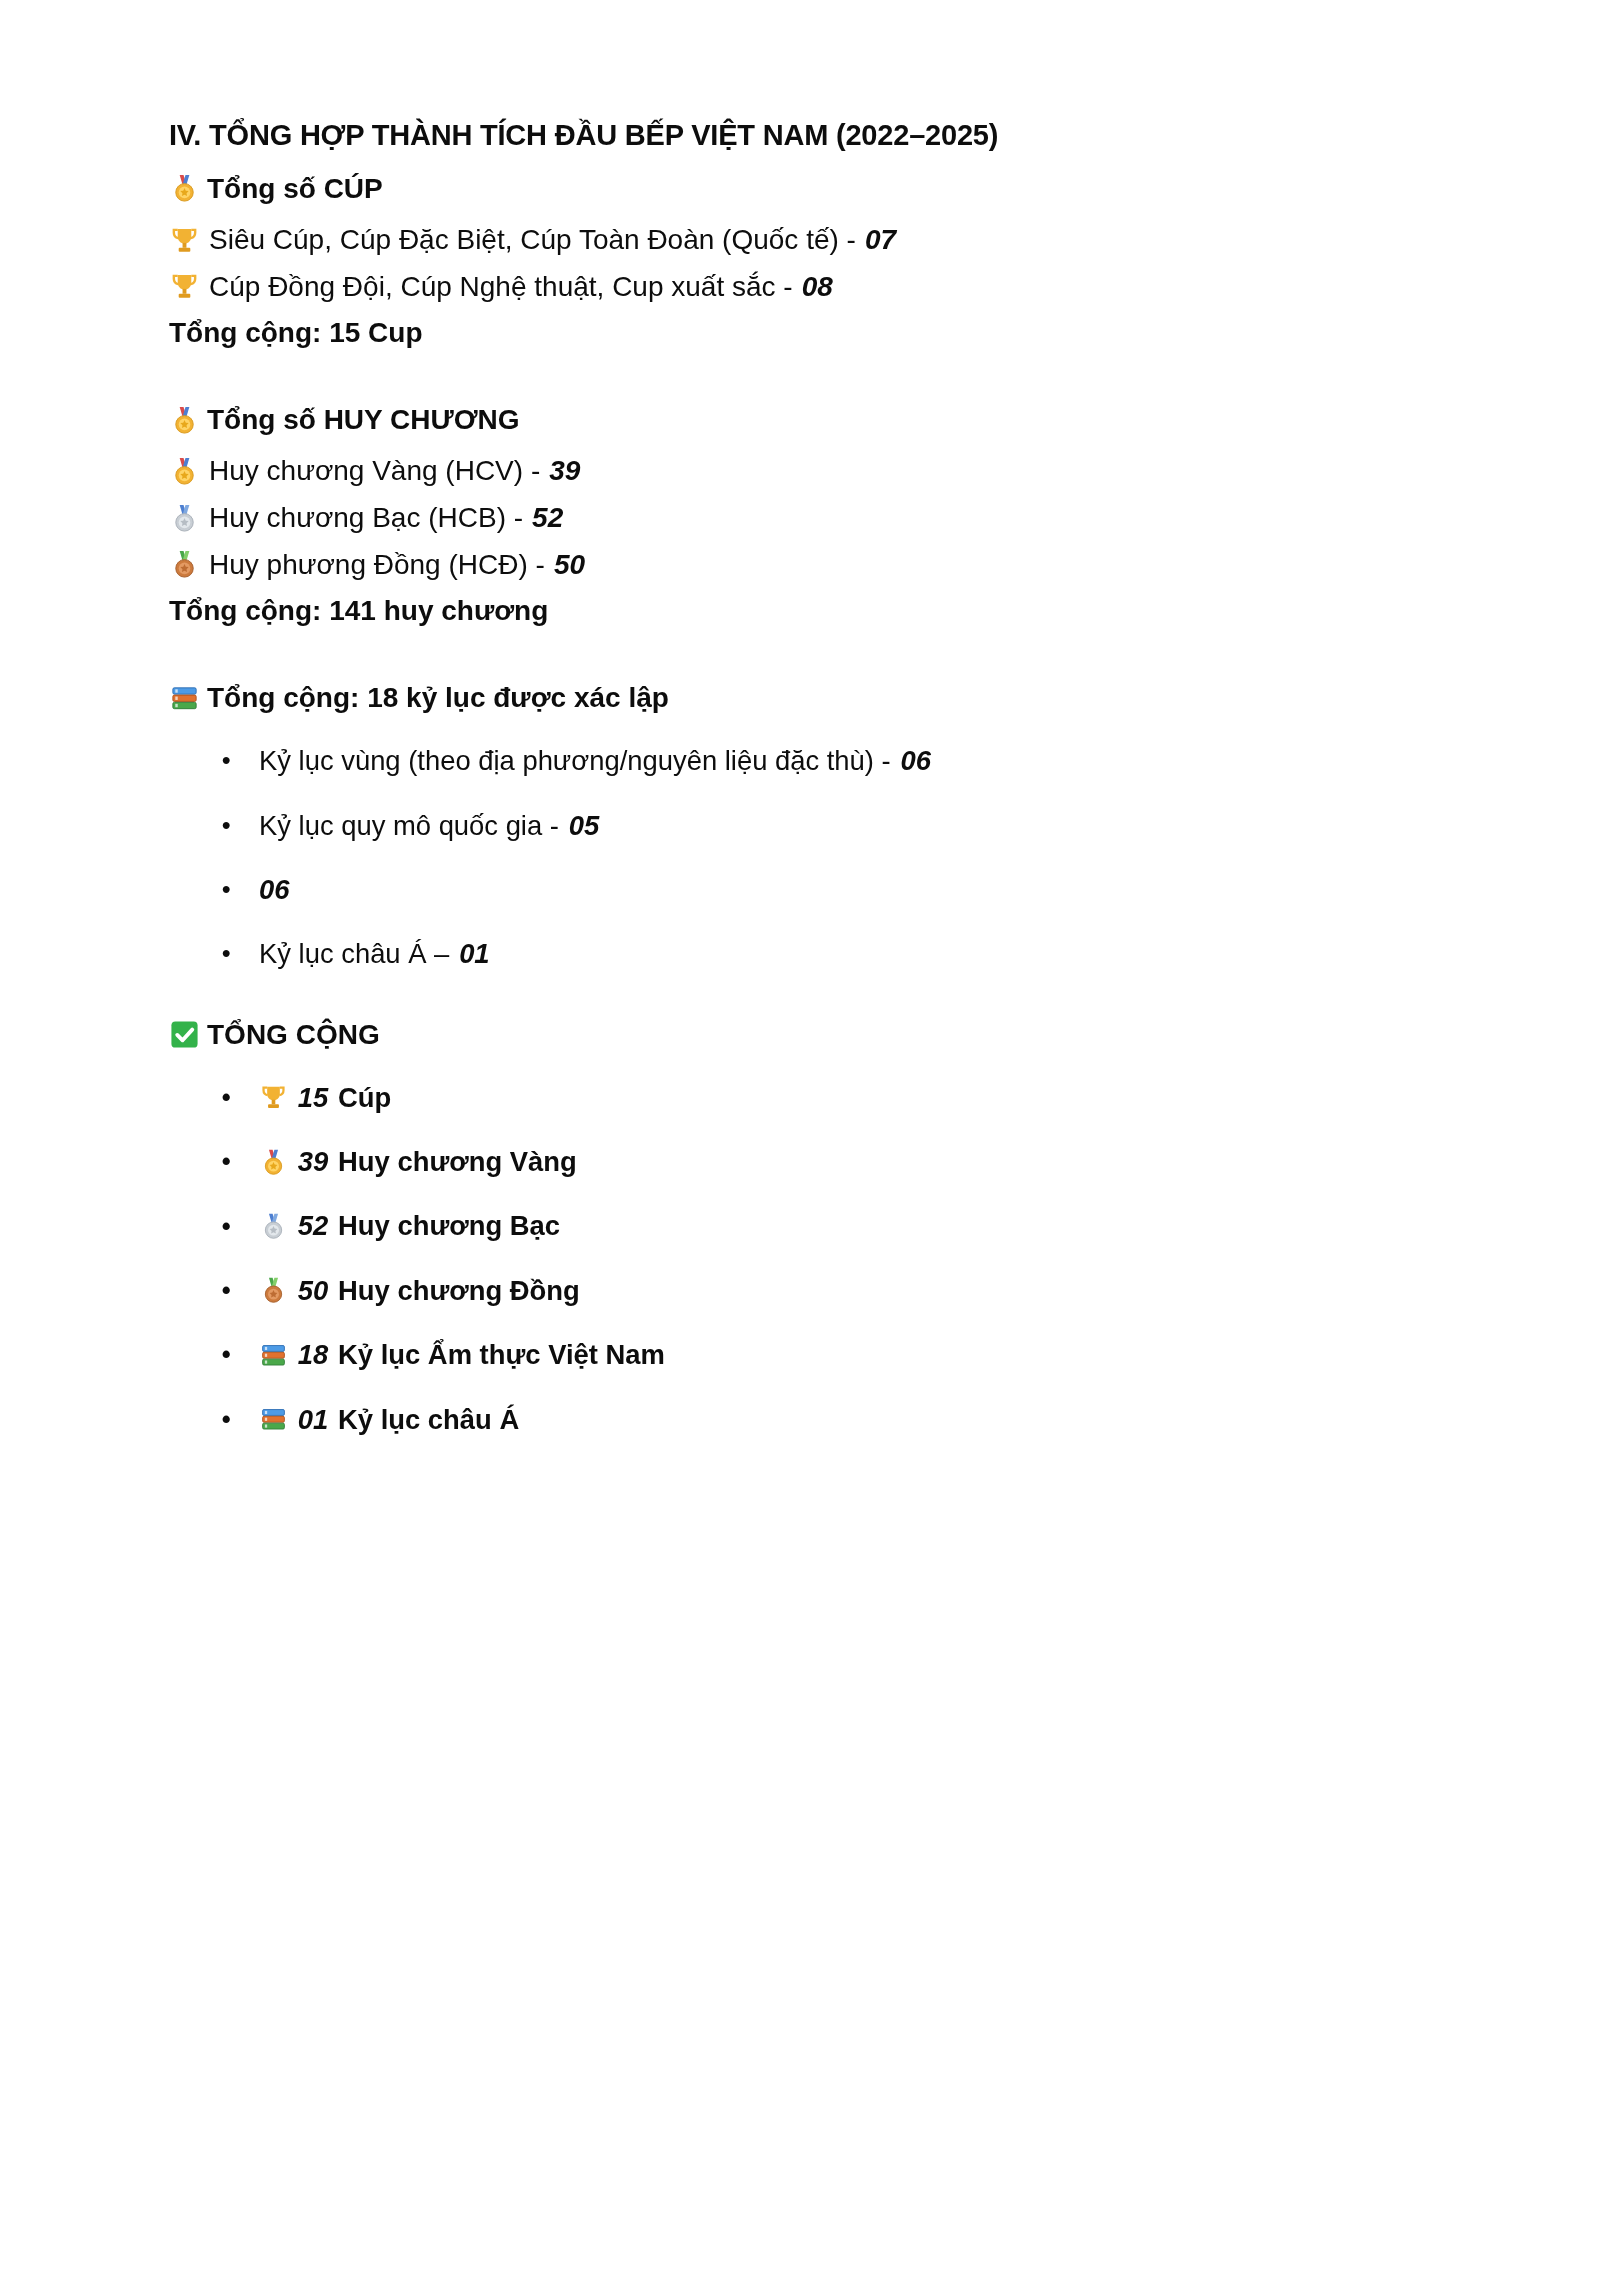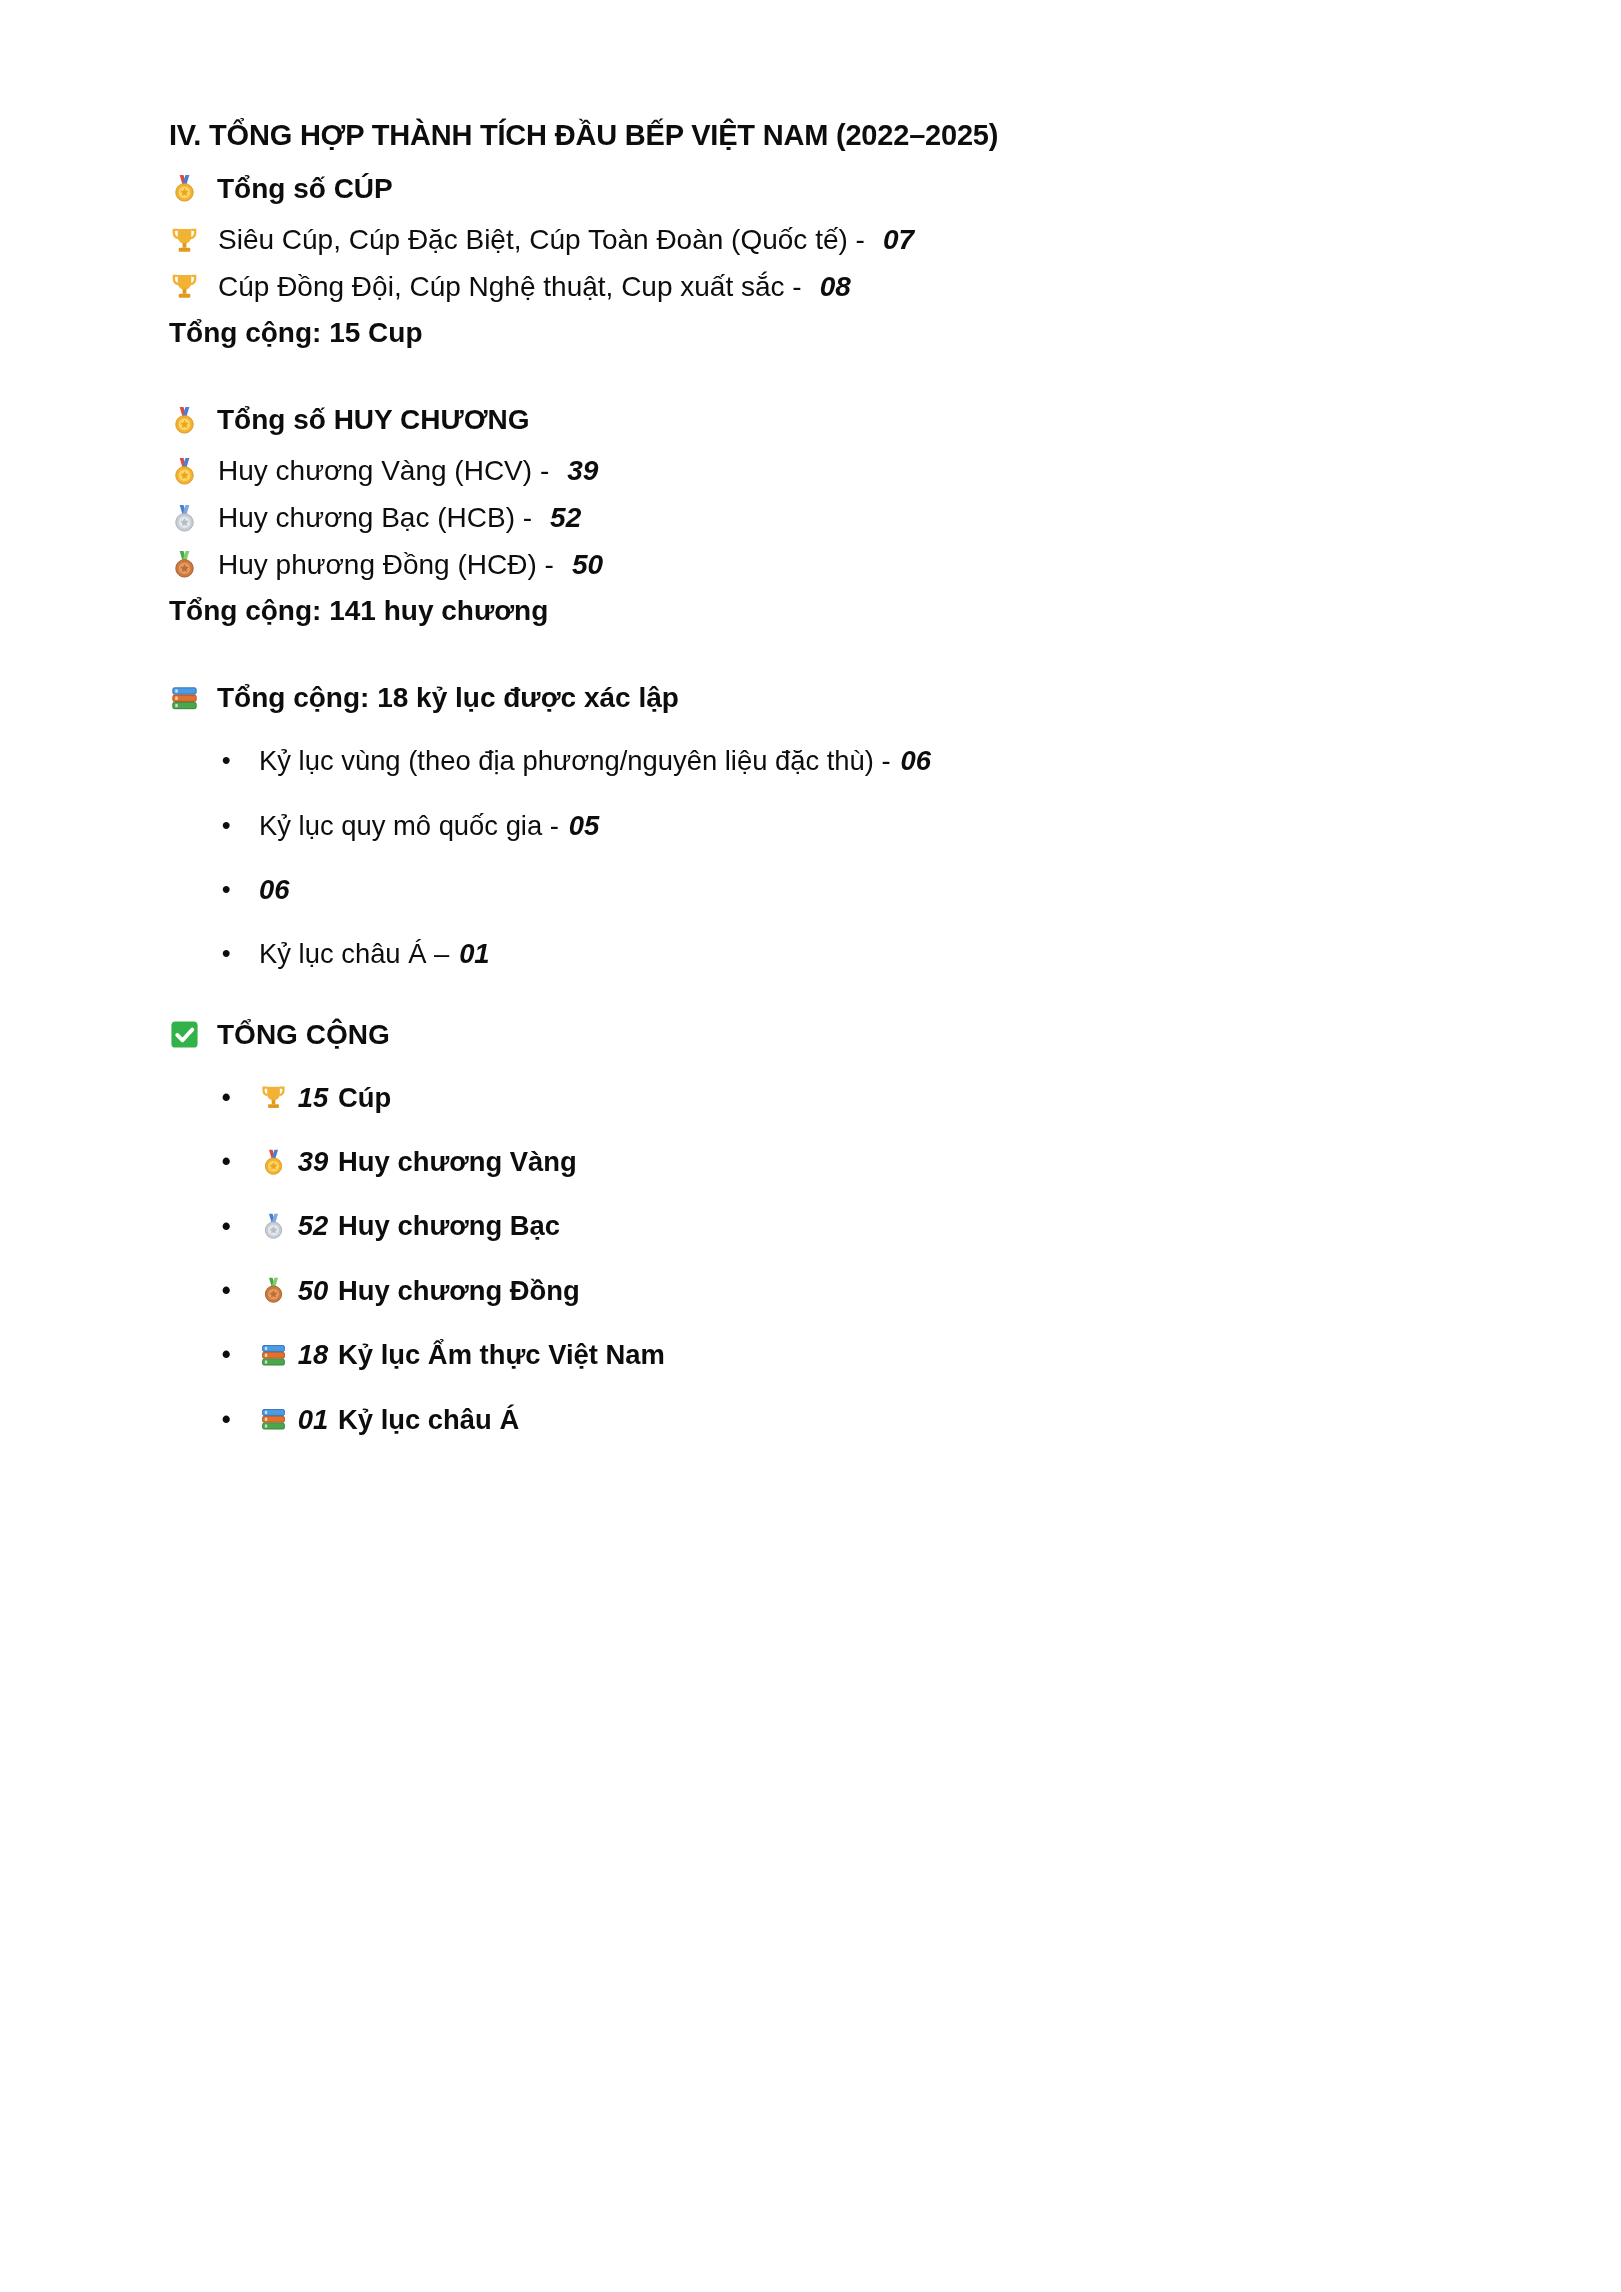--- a/index.html
+++ b/index.html
@@ -26,30 +26,30 @@
   .doc-title {
     font-size: 29px;
     font-weight: bold;
     letter-spacing: -0.2px;
     margin: 0 0 13.7px 0;
     line-height: 1.32;
   }
   .section-heading {
     display: flex;
     align-items: center;
-    gap: 17px;
+    gap: 7px;
     font-size: 28px;
     font-weight: bold;
     margin: 0 0 7.8px 0;
     line-height: 1.5;
   }
   .line {
     display: flex;
     align-items: center;
-    gap: 18px;
+    gap: 9px;
     font-size: 28px;
     font-weight: 400;
     line-height: 1.6;
     margin: 0 0 2px 0;
   }
   .line .val {
     font-weight: bold;
     font-style: italic;
   }
   .total-line {

